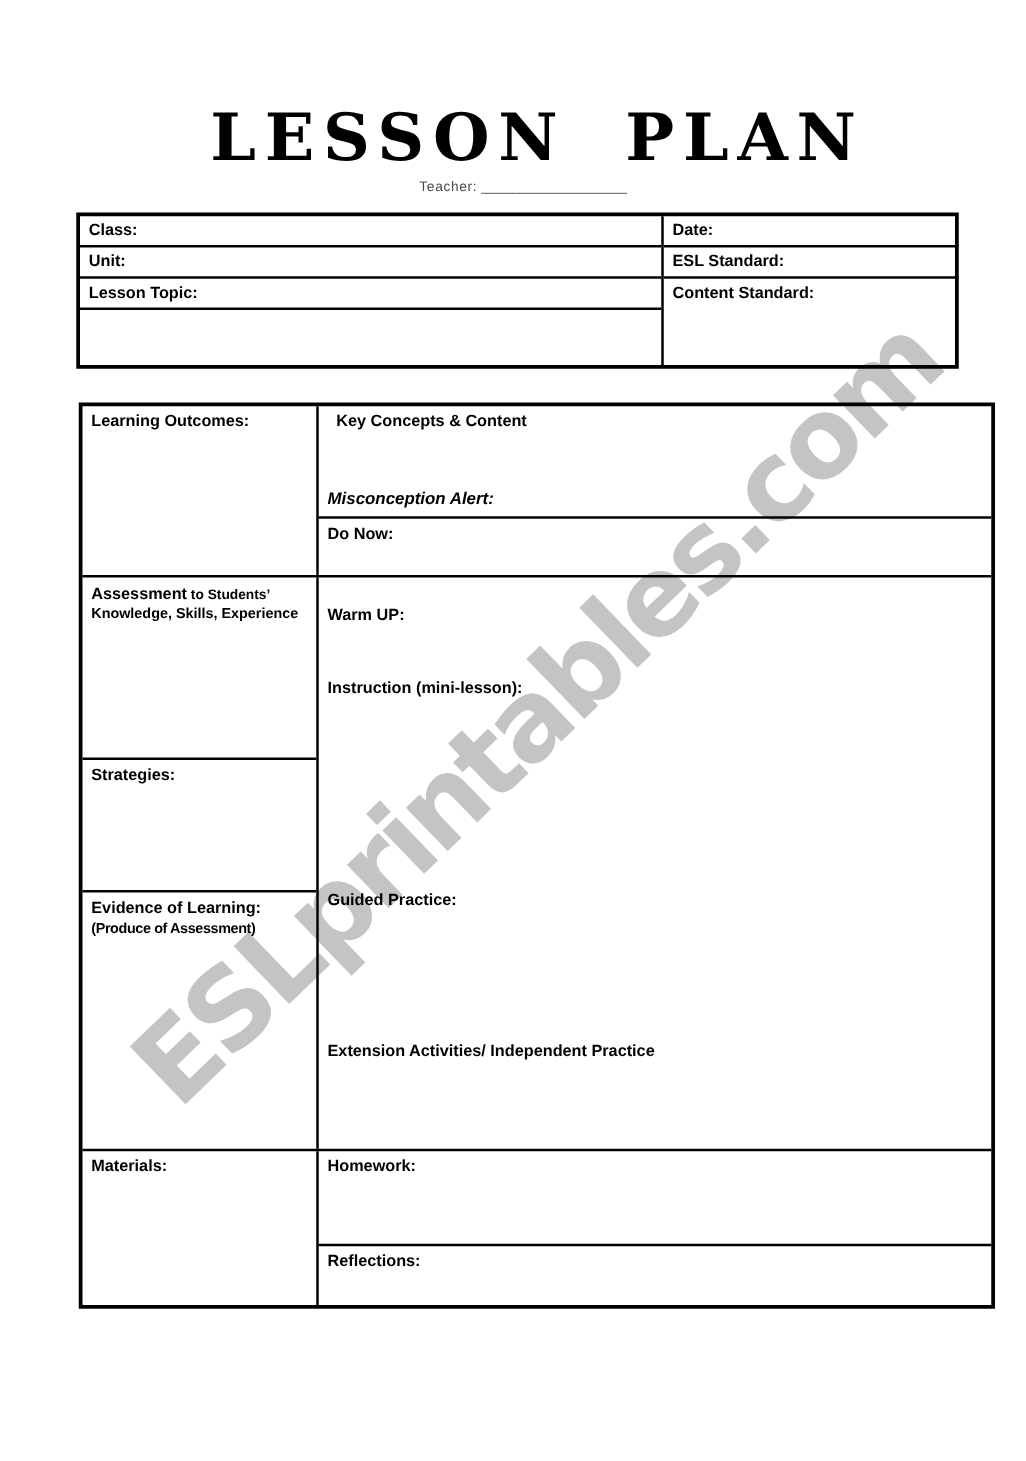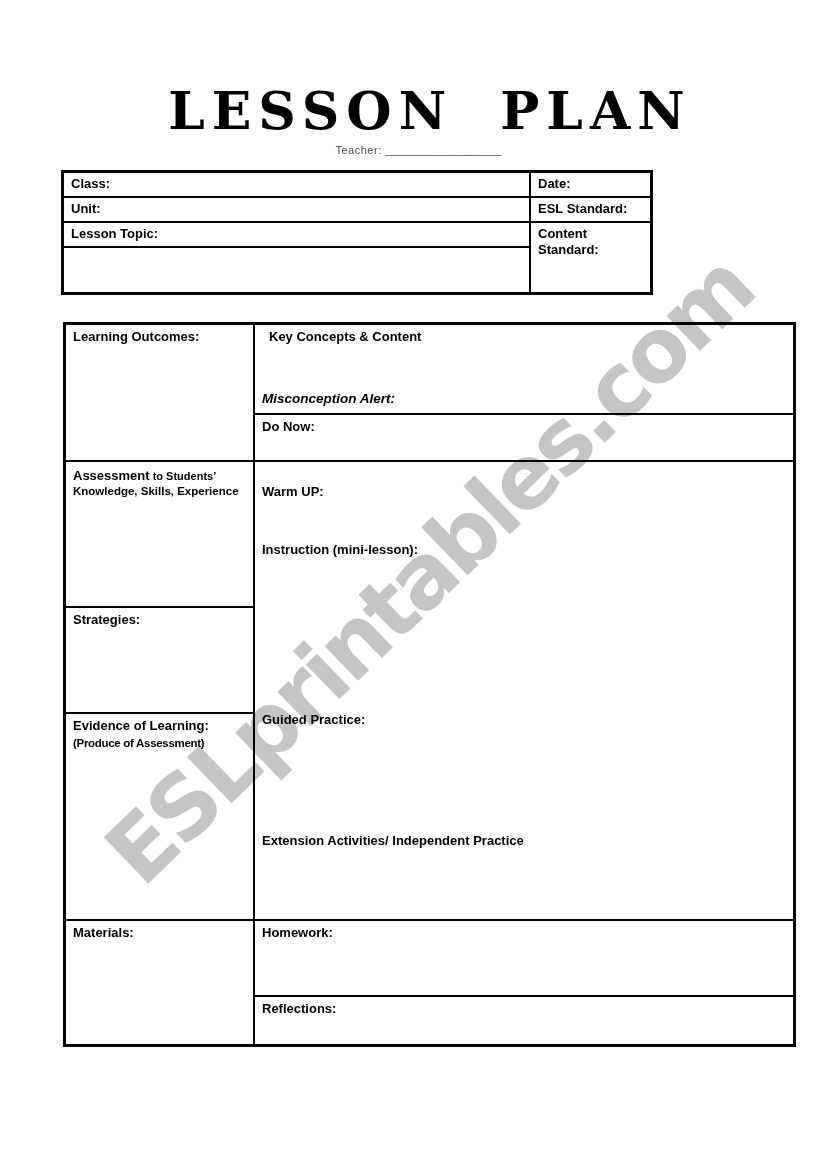--- a/index.html
+++ b/index.html
@@ -58,21 +58,21 @@
     letter-spacing:0.5px;
   }
   .teacher-line .blank{letter-spacing:0;}
 
   
   .tbl{position:absolute;border:3px solid var(--ink);background:transparent;z-index:1;display:flex;}
   .lbl{font-weight:bold;font-size:13px;color:var(--ink);line-height:1.25;}
   .cellpad{padding:4px 6px 0 7px;}
 
   
-  .info-table{left:61px;top:170px;width:592px;height:125px;flex-direction:row;}
+  .info-table{left:61px;top:170px;width:706px;height:125px;flex-direction:row;}
   .info-left{width:467px;border-right:2px solid var(--ink);display:flex;flex-direction:column;}
   .info-right{flex:1;display:flex;flex-direction:column;}
   .info-row{height:25px;border-bottom:2px solid var(--ink);}
   .info-row.last{flex:1;border-bottom:none;}
   .info-row .lbl{display:block;padding:3px 0 0 7px;}
 
   
   .plan-table{left:63px;top:322px;width:733px;height:725px;flex-direction:column;justify-content:center;}
   .prow{display:flex;flex-direction:row;width:100%;}
   .rowA{height:137px;border-bottom:2px solid var(--ink);}

